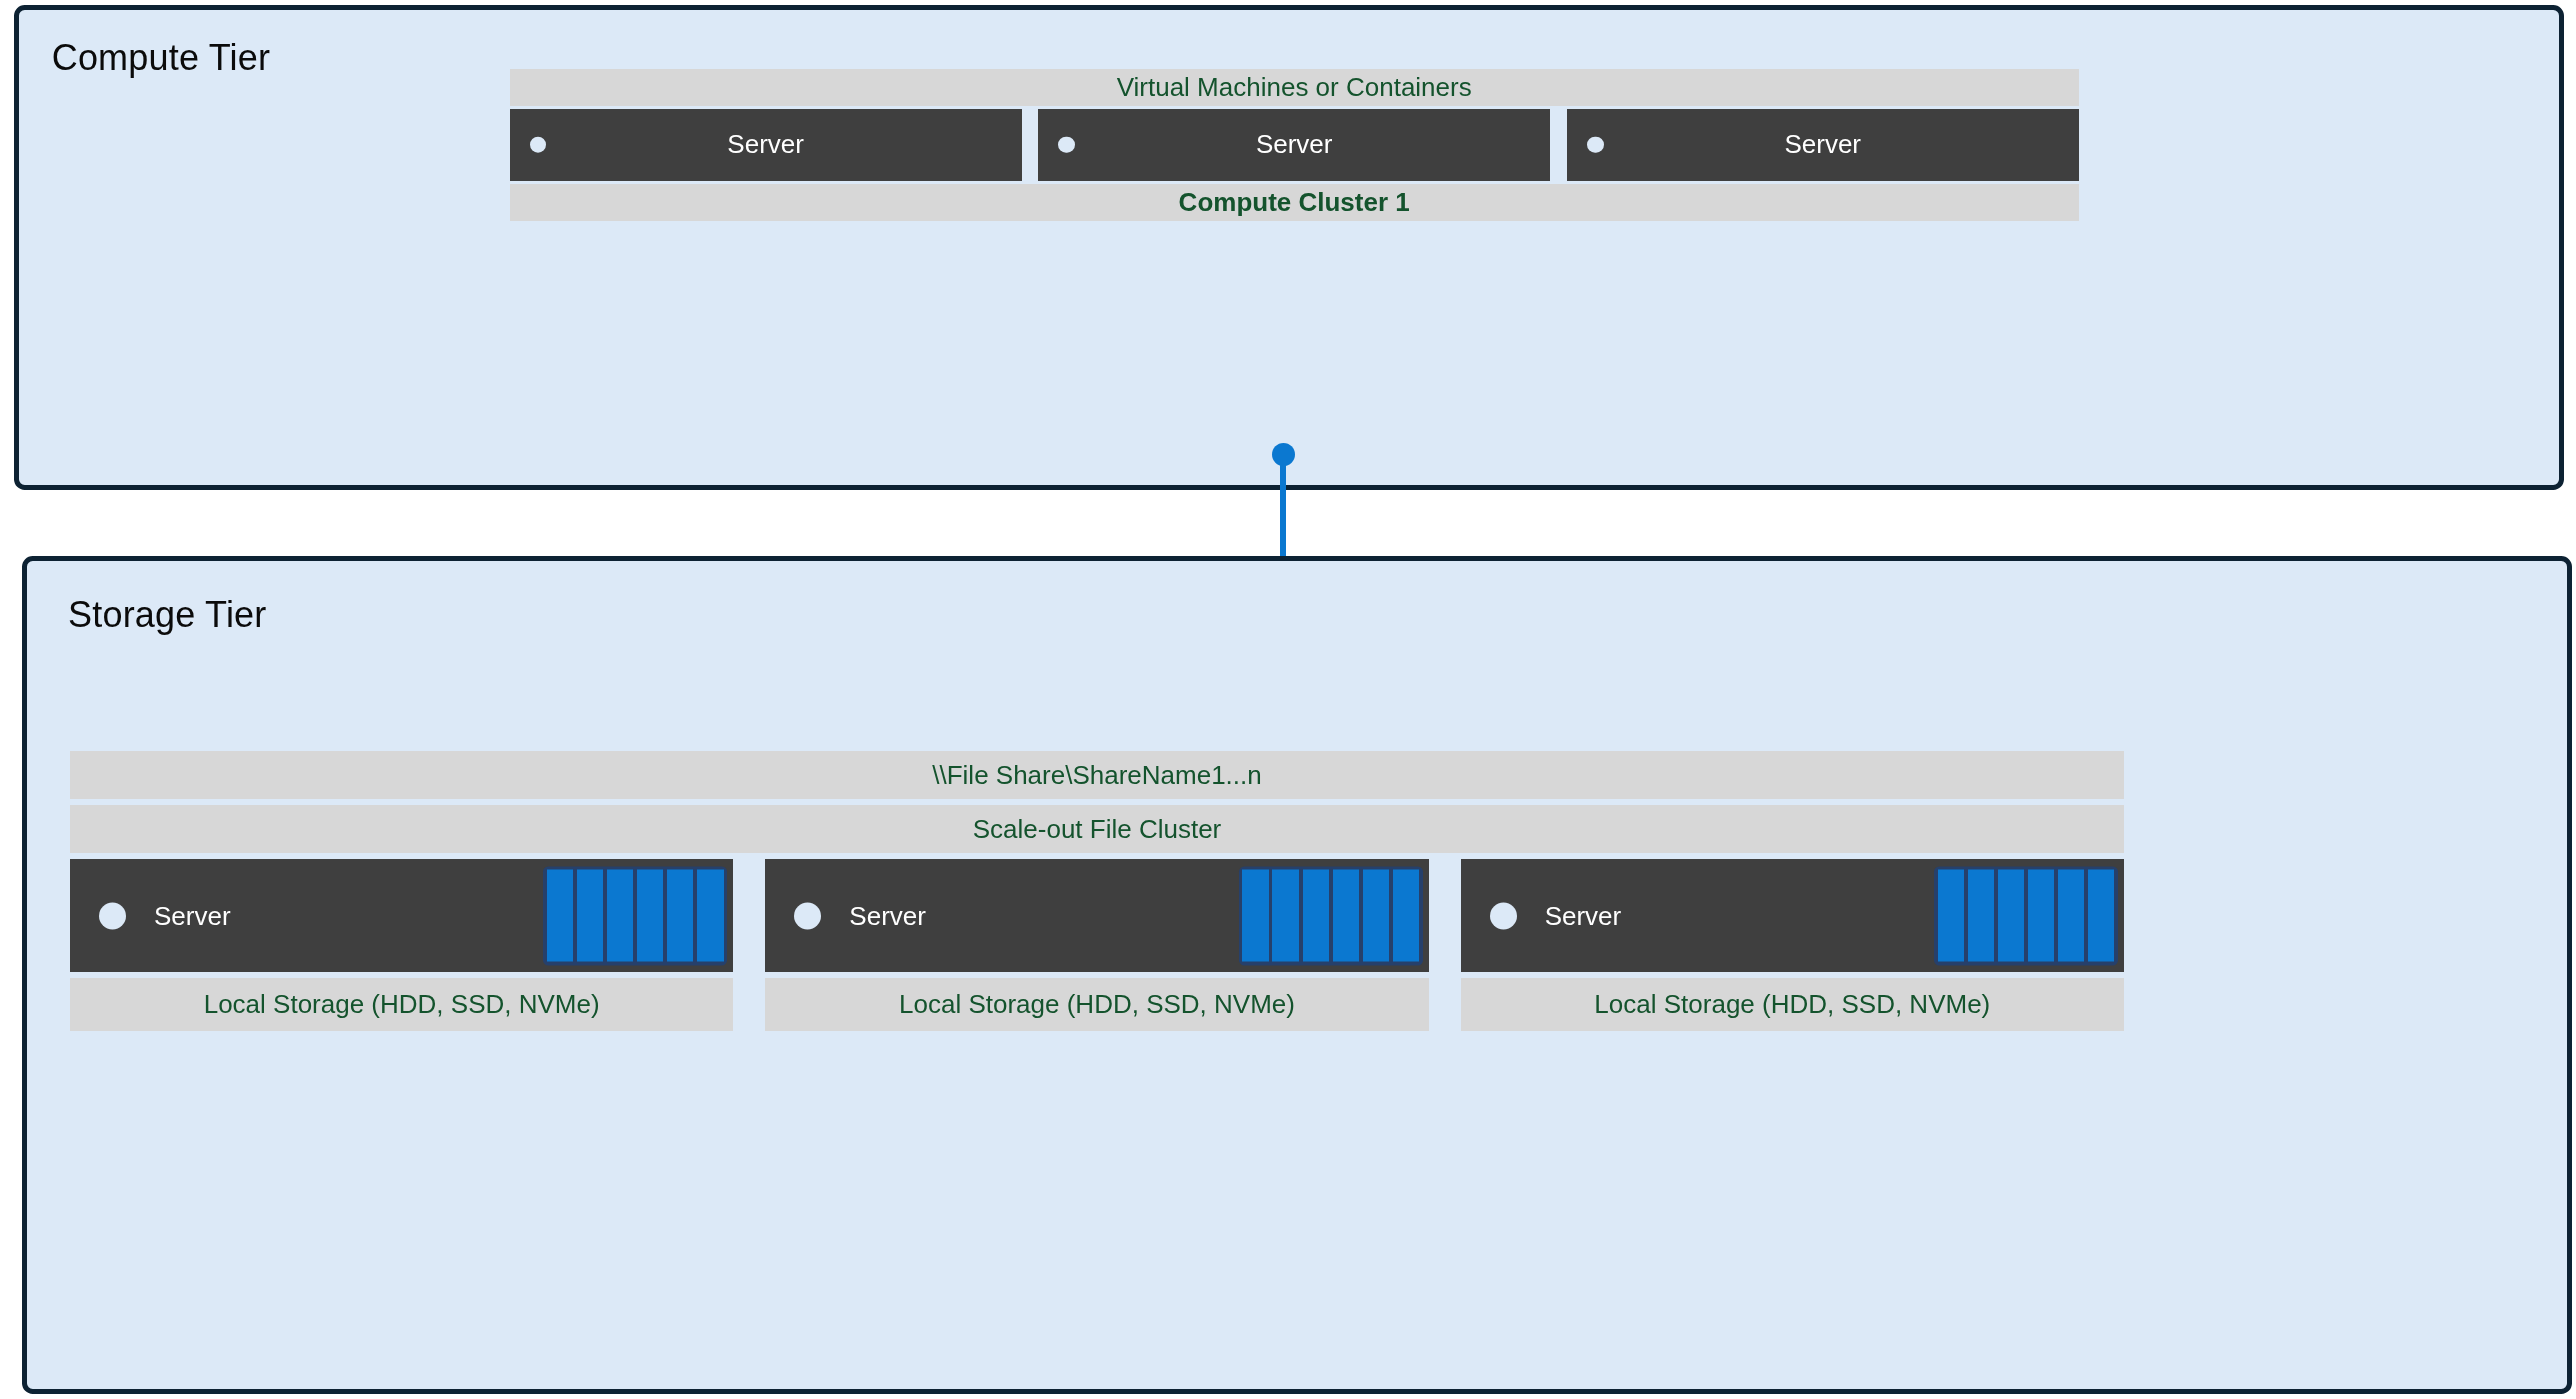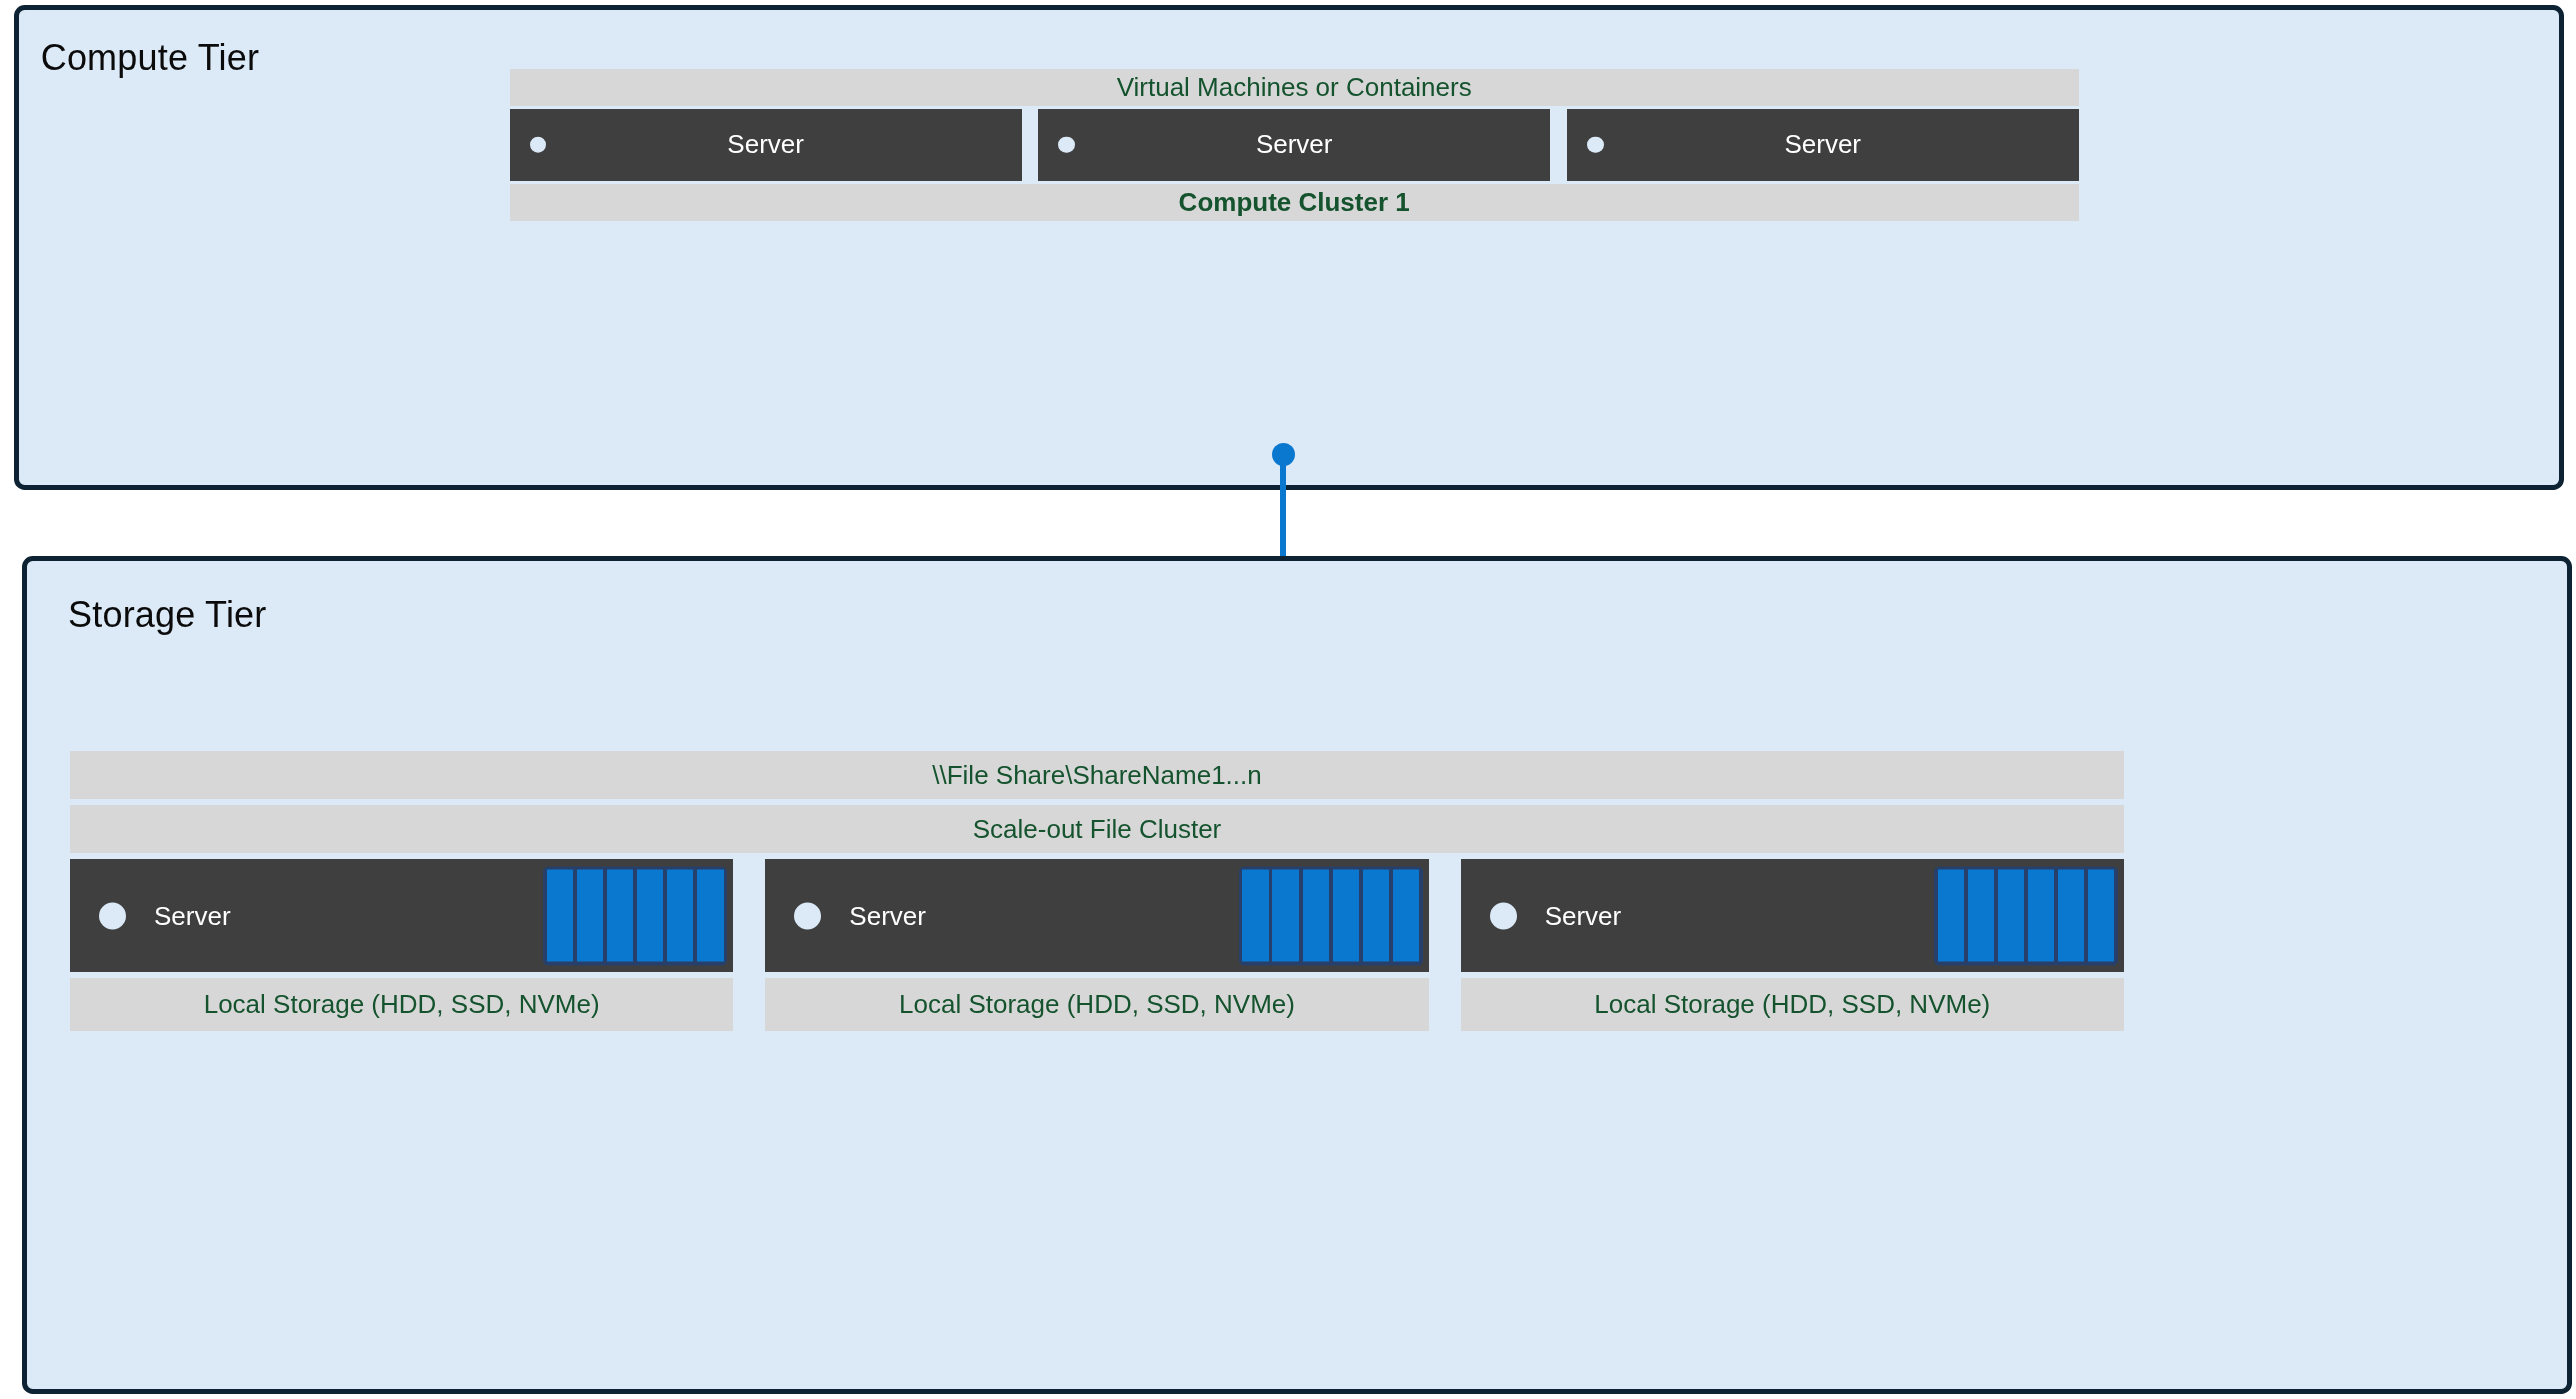--- a/index.html
+++ b/index.html
@@ -21,21 +21,21 @@
   #compute-tier { left: 13.7px; top: 4.6px;   width: 2550px; height: 485px; }
   #storage-tier { left: 22px; top: 556px; width: 2550px; height: 838px; text-decoration: underline; }
 
   .tier-title {
     position: absolute;
     font-size: 36px;
     color: #0b0b0b;
     letter-spacing: 0.2px;
     white-space: nowrap;
   }
-  #compute-title { left: 22px; top: 27px; }
+  #compute-title { left: 33px; top: 27px; }
   #storage-title { left: 41px; top: 33px; }
 
   
   .band {
     background: #d7d7d7;
     display: flex;
     align-items: center;
     justify-content: center;
     color: #14532d;
     font-size: 26px;

